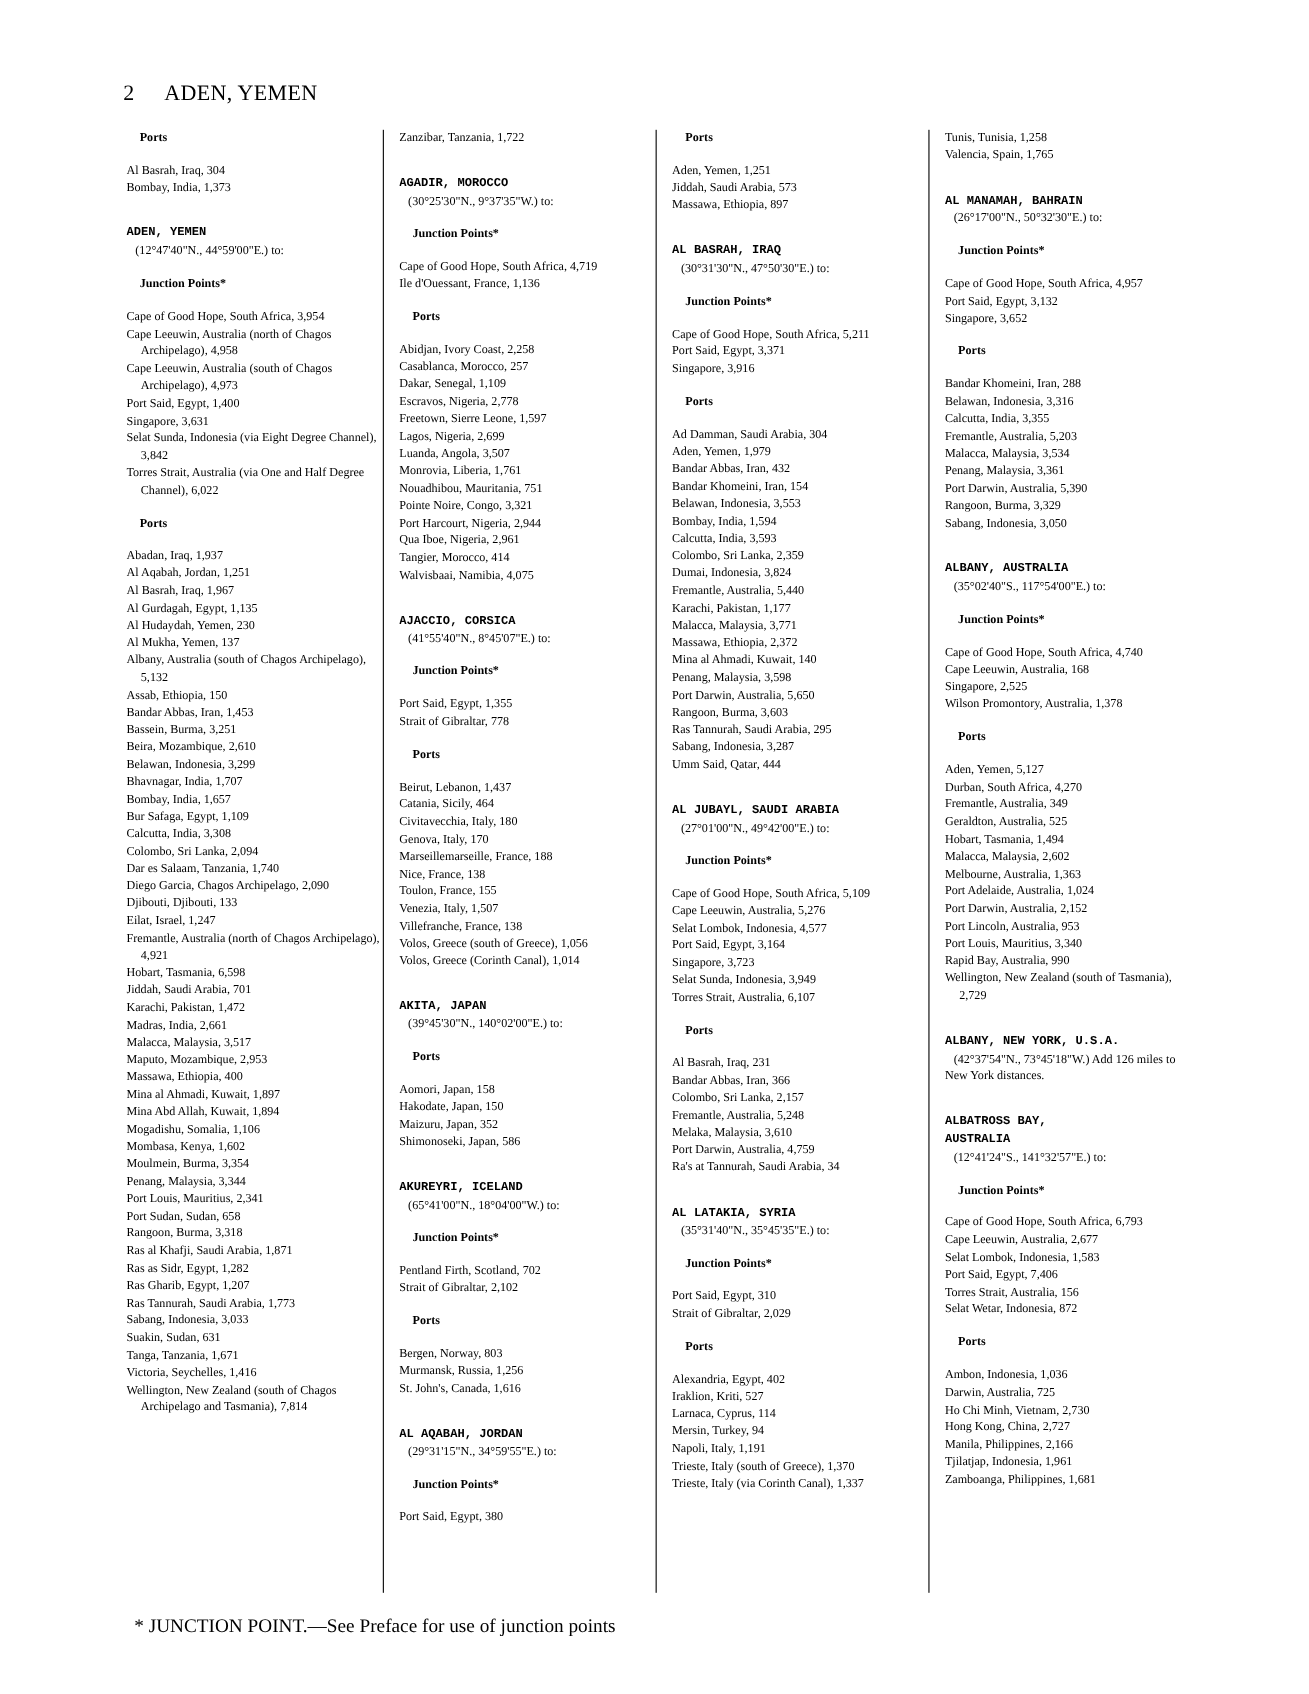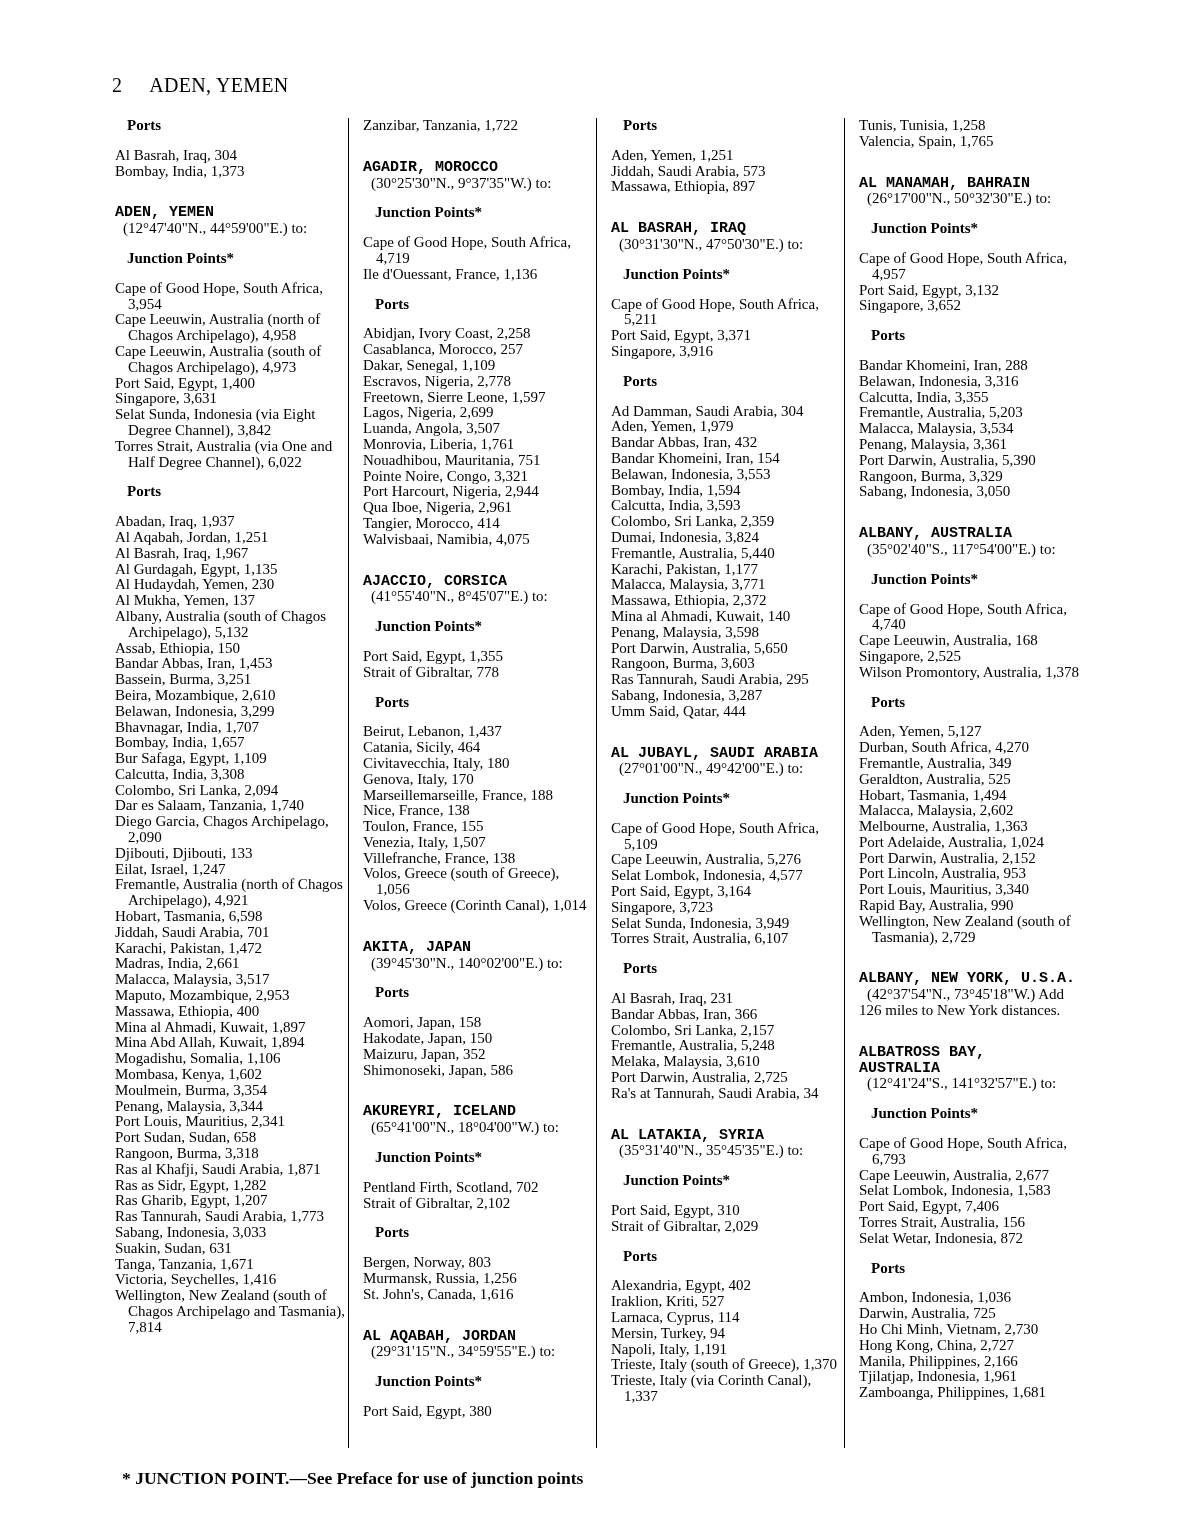--- a/index.html
+++ b/index.html
@@ -27,36 +27,36 @@
     position: absolute;
     top: 118px;
     left: 115px;
     display: flex;
   }
   .col {
     width: 233px;
     height: 1330px;
     border-right: 1px solid #000;
     margin-right: 14px;
-    font-size: 15px;
+    font-size: 11px;
     line-height: 15.8px;
     overflow: hidden;
   }
   .col:last-child { border-right: none; margin-right: 0; width: 230px; }
   .entry { padding-left: 13px; text-indent: -13px; }
   .hd { font-weight: bold; margin: 14px 0 14px 12px; }
   .sec { font-weight: bold; margin-top: 26px; white-space: pre-line; font-family: Liberation Mono, monospace; }
   .coord { text-indent: 8px; }
   .col > :first-child { margin-top: 0; }
   .footnote {
     position: absolute;
     top: 1468px;
     left: 122px;
     font-size: 17.5px;
-    font-weight: bold;
+    font-weight: normal;
   }
 </style>
 </head>
 <body>
 
 <div class="page">
   <div class="page-header">
     <span class="page-num">2</span><span>ADEN, YEMEN</span>
   </div>
 
@@ -225,21 +225,21 @@
         <div class="entry">Port Said, Egypt, 3,164</div>
         <div class="entry">Singapore, 3,723</div>
         <div class="entry">Selat Sunda, Indonesia, 3,949</div>
         <div class="entry">Torres Strait, Australia, 6,107</div>
         <div class="hd">Ports</div>
         <div class="entry">Al Basrah, Iraq, 231</div>
         <div class="entry">Bandar Abbas, Iran, 366</div>
         <div class="entry">Colombo, Sri Lanka, 2,157</div>
         <div class="entry">Fremantle, Australia, 5,248</div>
         <div class="entry">Melaka, Malaysia, 3,610</div>
-        <div class="entry">Port Darwin, Australia, 2,725</div>
+        <div class="entry">Port Darwin, Australia, 4,759</div>
         <div class="entry">Ra's at Tannurah, Saudi Arabia, 34</div>
         <div class="sec">AL LATAKIA,  SYRIA</div>
         <div class="coord">(35°31'40"N., 35°45'35"E.) to:</div>
         <div class="hd">Junction Points*</div>
         <div class="entry">Port Said, Egypt, 310</div>
         <div class="entry">Strait of Gibraltar, 2,029</div>
         <div class="hd">Ports</div>
         <div class="entry">Alexandria, Egypt, 402</div>
         <div class="entry">Iraklion, Kriti, 527</div>
         <div class="entry">Larnaca, Cyprus, 114</div>

